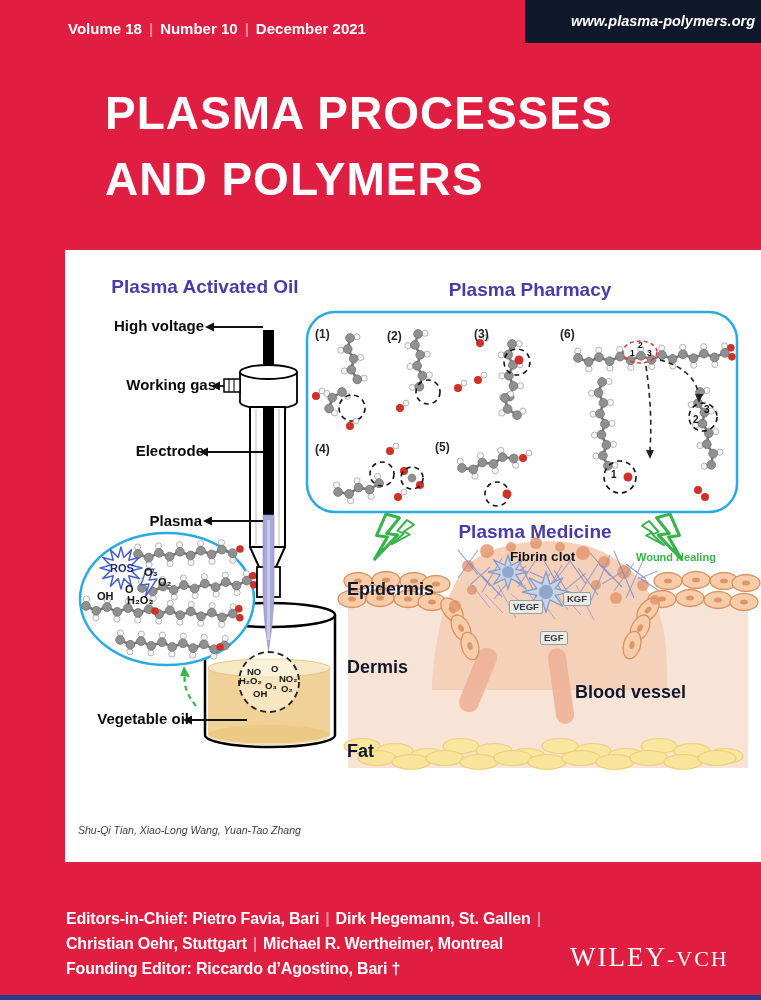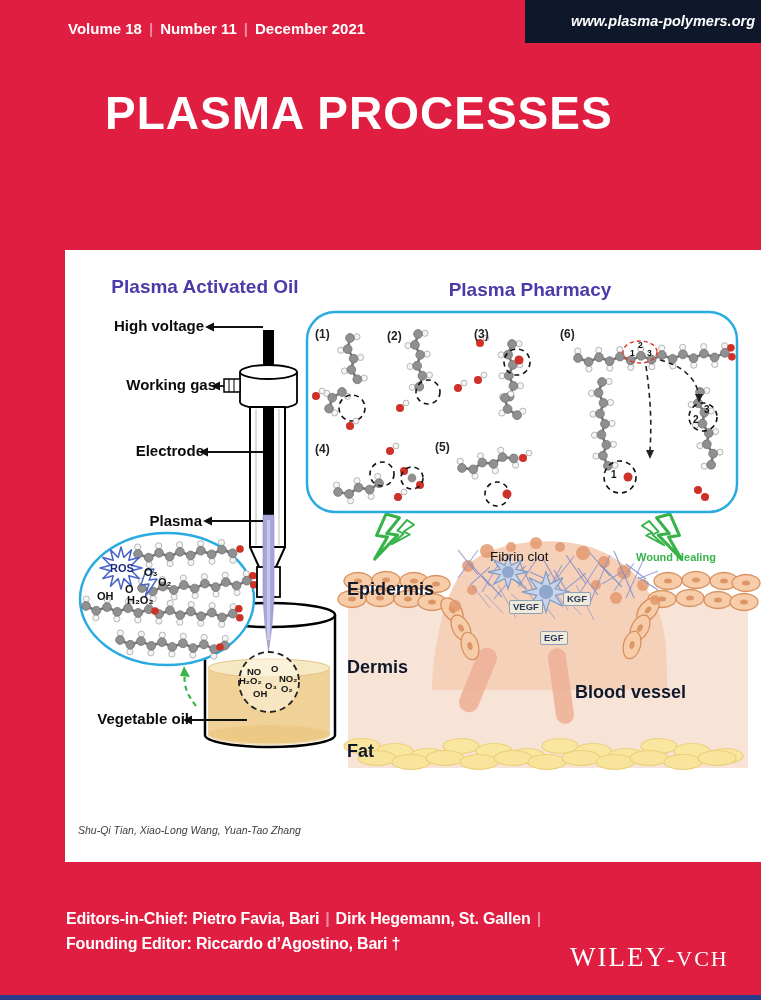--- a/index.html
+++ b/index.html
@@ -18,21 +18,21 @@
   
   .h-purple{position:absolute;color:#4b3aa8;font-weight:bold;font-size:19px;text-align:center;}
   .fl{position:absolute;font-weight:bold;font-size:15px;color:#0b0b0b;text-align:right;line-height:1.05;}
   .sp{position:absolute;font-weight:bold;color:#111;line-height:1;}
   .ros-sp{font-size:11px;}
   .oil-sp{font-size:9.5px;}
   .rosword{position:absolute;font-weight:bold;font-size:11px;color:#1b2a80;text-align:center;}
   .snap{position:absolute;font-weight:bold;font-size:12px;color:#222;line-height:1;}
   .site{position:absolute;font-weight:bold;font-size:9px;color:#111;line-height:1;}
   .skin-lbl{position:absolute;font-weight:bold;font-size:18px;color:#0f172a;line-height:1;}
-  .fibrin{position:absolute;font-weight:normal;font-size:13.5px;color:#111;text-align:left;}
+  .fibrin{position:absolute;font-weight:bold;font-size:13.5px;color:#111;text-align:center;}
   .wound{position:absolute;color:#37b34a;font-weight:bold;font-size:11px;line-height:1.05;}
   .gf{position:absolute;font-weight:bold;font-size:9.5px;color:#2b3a5c;background:#efeada;
       border:1px solid #8ca0b8;border-radius:2px;padding:1px 3px;line-height:1;}
   .cap-t{position:absolute;left:78px;top:808px;width:660px;font-weight:bold;font-size:10.5px;color:#1c1c1c;line-height:1.2;}
   .cap-a{position:absolute;left:78px;top:824px;width:660px;font-style:italic;font-size:10.5px;color:#3c3c3c;}
   
   .editors{position:absolute;left:66px;top:906px;color:#fff;font-weight:bold;font-size:16px;
            line-height:25px;white-space:nowrap;letter-spacing:-0.2px;}
   .esep{color:#f08ca1;padding:0 6px;}
   .wiley{position:absolute;left:570px;top:942px;color:#fff;font-family:"Liberation Serif",serif;
@@ -40,27 +40,28 @@
   .wiley .vch{font-size:22px;}
   .wiley .dash{font-size:22px;}
   .navybar{position:absolute;left:0;top:995px;width:761px;height:5px;background:#2c3a8c;}
 </style>
 </head>
 <body>
 
 <div id="cover">
 
   <div class="volline">
-    <span>Volume 18</span><span class="msep">|</span><span>Number 11</span><span class="msep">|</span><span>December 2021</span>
+    <span>Volume 18</span><span class="msep">|</span><span>Number 10</span><span class="msep">|</span><span>December 2021</span>
   </div>
   <div class="urlbox">
     <span>www.plasma-polymers.org</span>
   </div>
   <div class="title">
     <div>PLASMA PROCESSES</div>
+    <div>AND POLYMERS</div>
   </div>
 
   <div class="panel"></div>
 
   <svg id="art" width="761" height="1000" viewBox="0 0 761 1000">
       <rect x="348" y="602" width="400" height="166" fill="#f8e3d7"></rect>
       <path d="M432,690 C434,640 446,576 478,557 C506,540 562,536 596,549 C640,566 664,606 666,648 C667,662 667,676 667,690 Z" fill="#f6d1ba"></path>
       <rect x="-10" y="-34" width="20" height="68" rx="10" fill="#eeb199" transform="translate(478,680) rotate(22)" opacity="0.9"></rect>
       <rect x="-9" y="-38" width="18" height="76" rx="9" fill="#eeb199" transform="translate(561,686) rotate(-8)" opacity="0.9"></rect>
       <ellipse cx="362" cy="746" rx="18" ry="7.5" fill="#fae79f" stroke="#ecd07e" stroke-width="1.2"></ellipse>
@@ -637,31 +638,33 @@
   <span class="snap" style="left:560px;top:328px;">(6)</span>
   <span class="snap" style="left:315px;top:443px;">(4)</span>
   <span class="snap" style="left:435px;top:441px;">(5)</span>
   <span class="site" style="left:630px;top:349px;font-size:8.5px;">1</span>
   <span class="site" style="left:638px;top:341px;font-size:8.5px;">2</span>
   <span class="site" style="left:647px;top:349px;font-size:8.5px;">3</span>
   <span class="site" style="left:611px;top:470px;font-size:10px;">1</span>
   <span class="site" style="left:693px;top:415px;font-size:10px;">2</span>
   <span class="site" style="left:704px;top:405px;font-size:10px;">3</span>
 
+  <div class="h-purple" style="left:435px;top:521px;width:200px;">Plasma Medicine</div>
   <div class="wound" style="left:636px;top:552px;width:120px;">Wound Healing</div>
   <div class="fibrin" style="left:490px;top:549px;width:105px;">Fibrin clot</div>
   <span class="gf" style="left:509px;top:600px;">VEGF</span>
   <span class="gf" style="left:540px;top:603px;margin-top:28px;">EGF</span>
   <span class="gf" style="left:563px;top:592px;">KGF</span>
   <span class="skin-lbl" style="left:347px;top:580px;">Epidermis</span>
   <span class="skin-lbl" style="left:347px;top:658px;">Dermis</span>
   <span class="skin-lbl" style="left:575px;top:683px;">Blood vessel</span>
   <span class="skin-lbl" style="left:347px;top:742px;">Fat</span>
 
   <div class="cap-a">Shu-Qi Tian, Xiao-Long Wang, Yuan-Tao Zhang</div>
 
   <div class="editors">
     <div><span>Editors-in-Chief: Pietro Favia, Bari</span><span class="esep">|</span><span>Dirk Hegemann, St. Gallen</span><span class="esep">|</span></div>
+    <div><span>Christian Oehr, Stuttgart</span><span class="esep">|</span><span>Michael R. Wertheimer, Montreal</span></div>
     <div>Founding Editor: Riccardo d’Agostino, Bari †</div>
   </div>
   <div class="wiley"><span>WILEY</span><span class="dash">-</span><span class="vch">VCH</span></div>
   <div class="navybar"></div>
 </div>
 
 </body></html>

